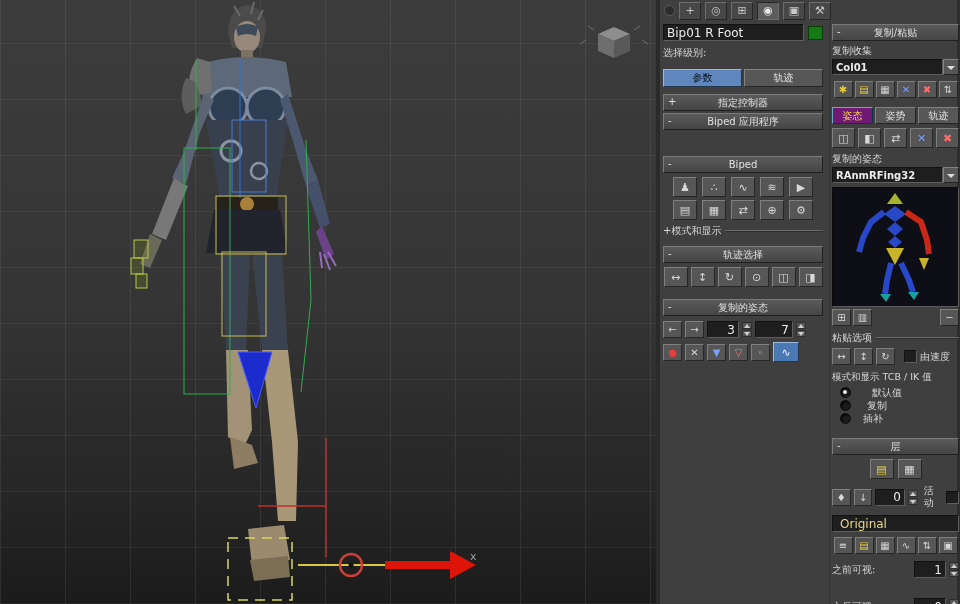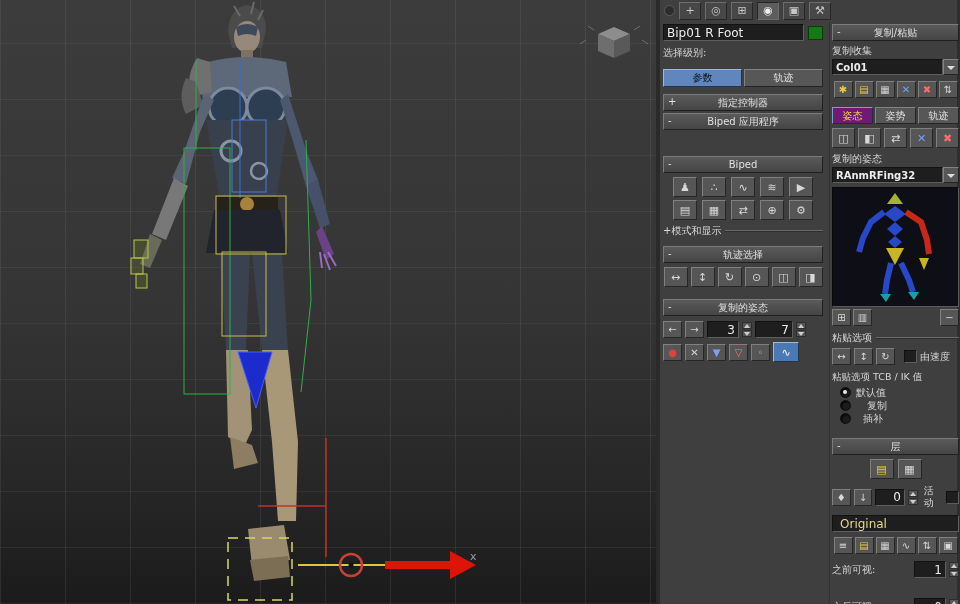--- a/index.html
+++ b/index.html
@@ -442,24 +442,24 @@
         <div class="icon-btn sm">
             <span>↕</span>
           </div>
         <div class="icon-btn sm">
             <span>↻</span>
           </div>
         <span class="cb" style="margin-left:6px;"></span>
         <span class="label">由速度</span>
       </div>
 
-      <div class="label" style="margin-top:6px;font-size:9.5px;white-space:nowrap;">粘贴选项 TCB / IK 值</div>
+      <div class="label" style="margin-top:6px;font-size:9.5px;white-space:nowrap;">模式和显示 TCB / IK 值</div>
 
       <div style="margin-top:3px;">
-        <div class="row" style="gap:5px;height:13px;padding-left:8px;text-align:right;">
+        <div class="row" style="gap:21px;height:13px;padding-left:8px;text-align:right;">
           <span class="radio sel"></span>
           <span class="label">默认值</span>
         </div>
         <div class="row" style="gap:16px;height:13px;padding-left:8px;">
           <span class="radio"></span>
           <span class="label">复制</span>
         </div>
         <div class="row" style="gap:12px;height:13px;padding-left:8px;">
           <span class="radio"></span>
           <span class="label">插补</span>

